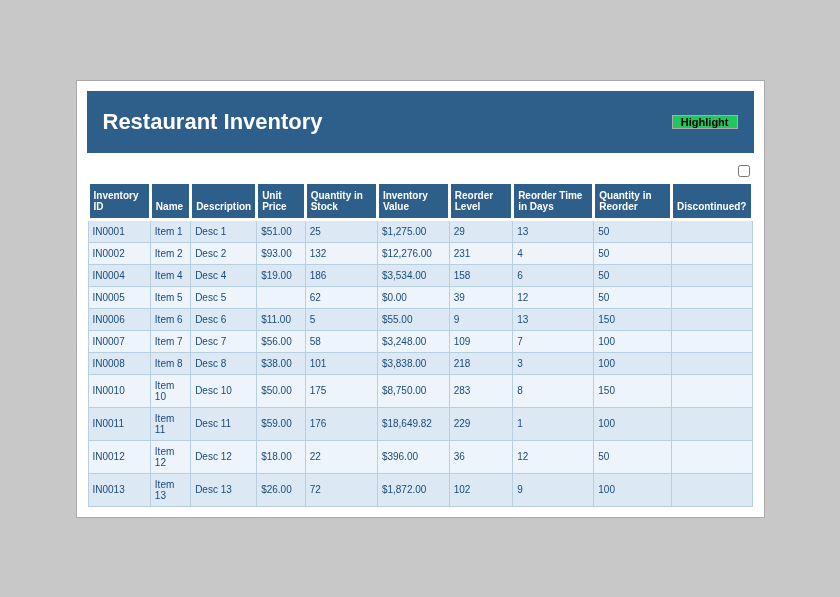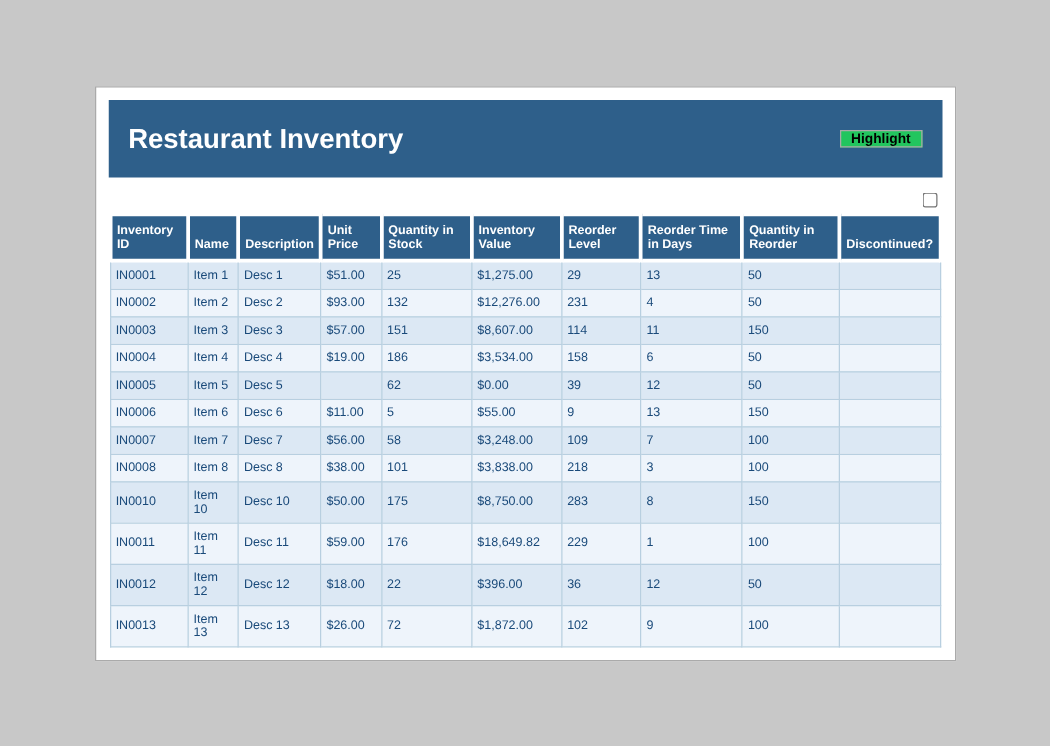--- a/index.html
+++ b/index.html
@@ -124,32 +124,20 @@
           <td>Desc 2</td>
           <td>$93.00</td>
           <td>132</td>
           <td>$12,276.00</td>
           <td>231</td>
           <td>4</td>
           <td>50</td>
           <td></td>
         </tr>
         <tr>
-          <td>IN0003</td>
-          <td>Item 3</td>
-          <td>Desc 3</td>
-          <td>$57.00</td>
-          <td>151</td>
-          <td>$8,607.00</td>
-          <td>114</td>
-          <td>11</td>
-          <td>150</td>
-          <td></td>
-        </tr>
-        <tr>
           <td>IN0004</td>
           <td>Item 4</td>
           <td>Desc 4</td>
           <td>$19.00</td>
           <td>186</td>
           <td>$3,534.00</td>
           <td>158</td>
           <td>6</td>
           <td>50</td>
           <td></td>

